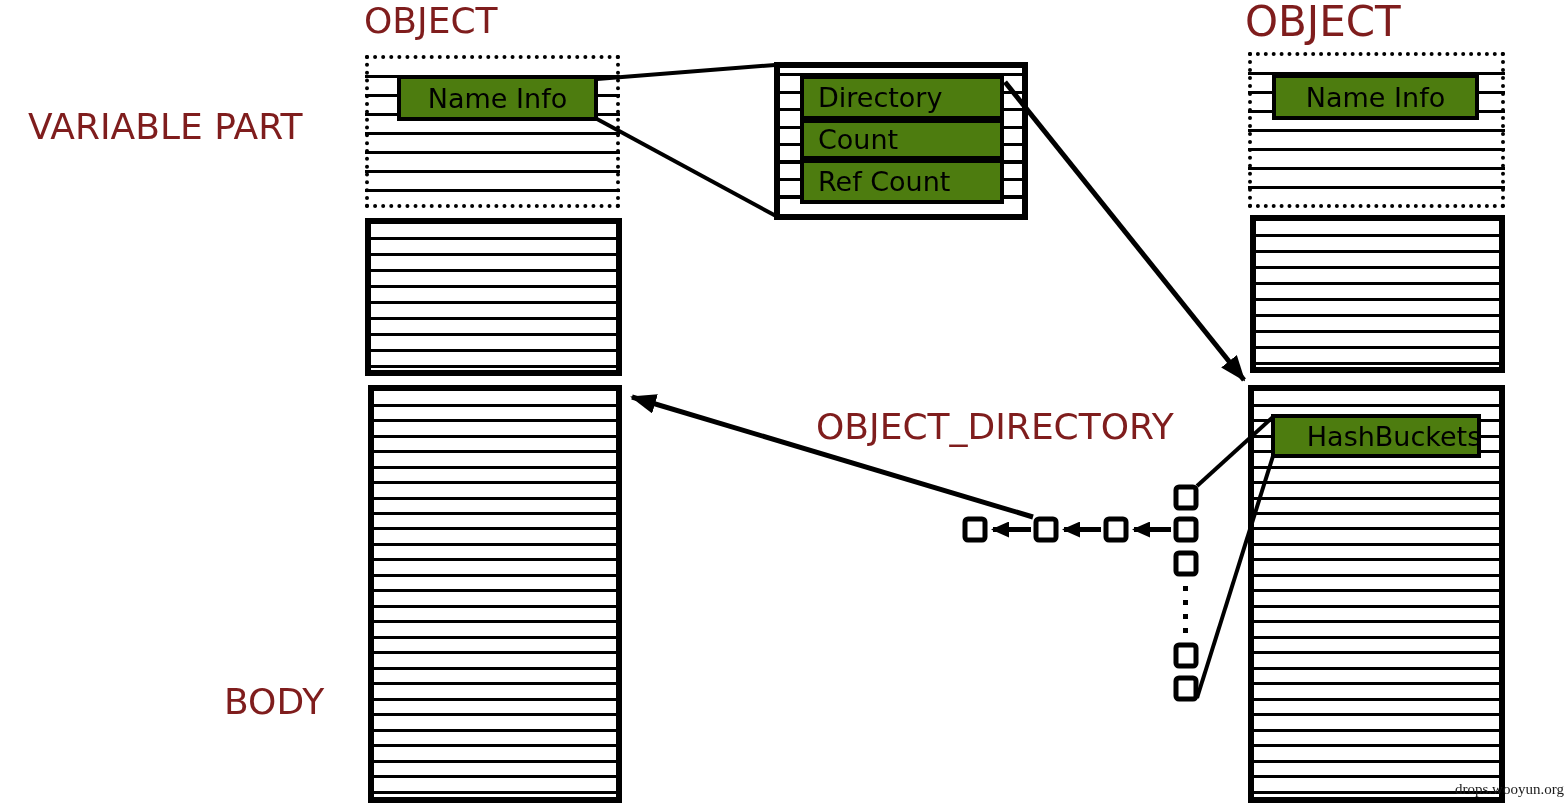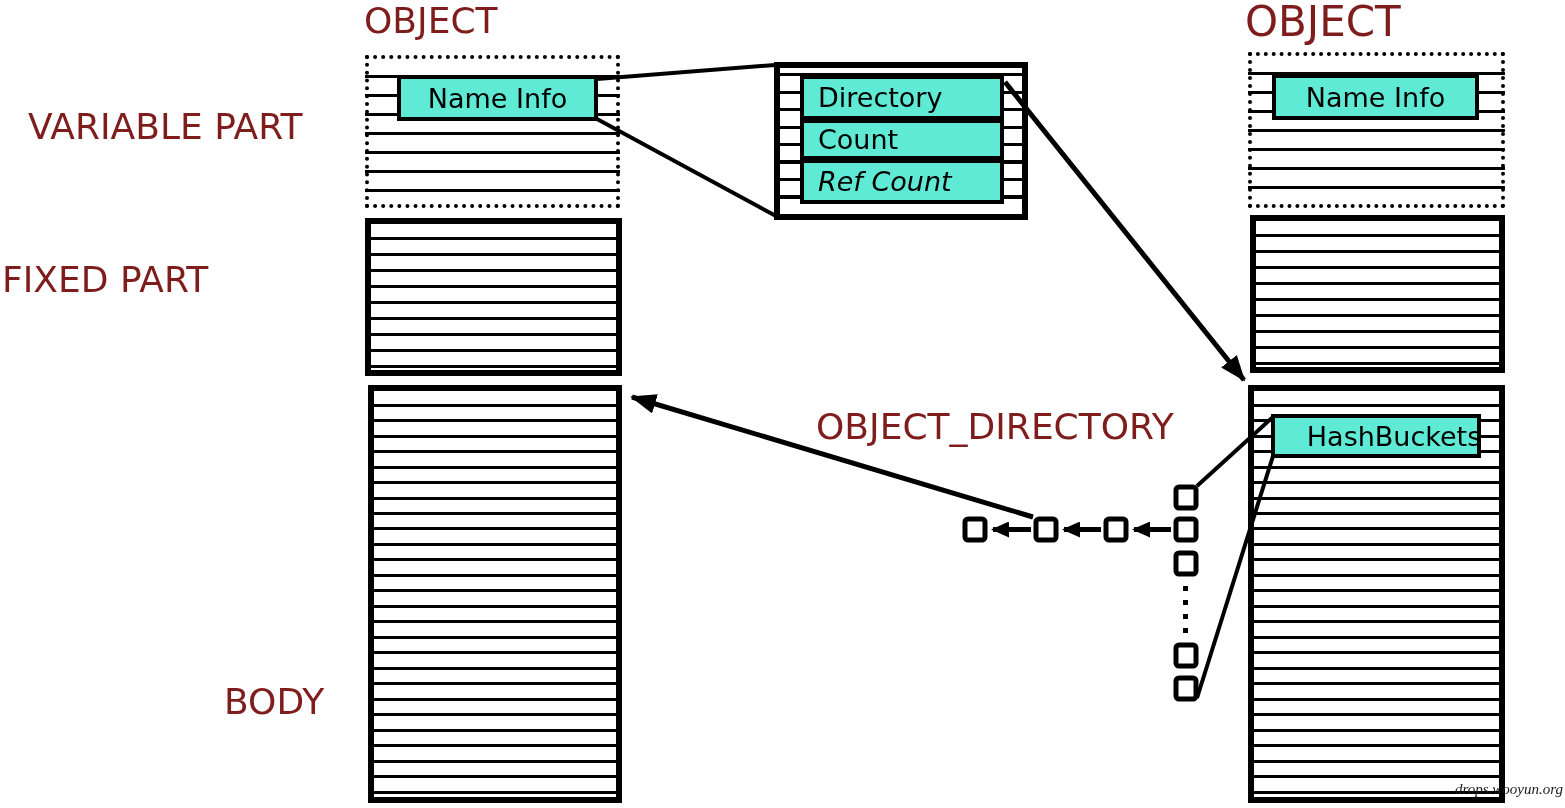--- a/index.html
+++ b/index.html
@@ -22,56 +22,55 @@
   .ruled-body{
     border:6px solid #000;
     background:repeating-linear-gradient(to bottom,transparent 0 12.5px,#000 12.5px 15.5px);
   }
   .ruled-mid{
     border:6px solid #000;
     background:repeating-linear-gradient(to bottom,transparent 0 14px,#000 14px 17.5px);
     background-position:0 -9px;
   }
   .fieldbox{
-    border:4px solid #000;background:#5eead4;display:flex;align-items:center;
+    border:4px solid #000;background:#4d7c0f;display:flex;align-items:center;
     font-size:27px;
   }
   .fieldbox.center{justify-content:center;}
   .fieldbox.padded{padding-left:14px;}
   svg.overlay{position:absolute;left:0;top:0;pointer-events:none;}
-  .watermark{font-family:"Liberation Serif","DejaVu Serif",serif;font-size:15px;color:#1a1a1a;font-style:italic;}
+  .watermark{font-family:"Liberation Serif","DejaVu Serif",serif;font-size:15px;color:#1a1a1a;}
 </style>
 </head>
 <body>
 
 <div class="stage">
 
   <div class="lbl" style="left:364px;top:2px;font-size:36px;">OBJECT</div>
   <div class="lbl" style="left:1245px;top:0px;font-size:42px;">OBJECT</div>
 
   <div class="lbl" style="left:28px;top:108px;font-size:36px;">VARIABLE PART</div>
-  <div class="lbl" style="left:2px;top:261px;font-size:36px;">FIXED PART</div>
   <div class="lbl" style="left:224px;top:683px;font-size:36px;">BODY</div>
   <div class="lbl" style="left:816px;top:408px;font-size:36px;">OBJECT_DIRECTORY</div>
 
   <div class="abs ruled-var" style="left:365px;top:55px;width:255px;height:153px;"></div>
   <div class="abs fieldbox center" style="left:397px;top:75px;width:201px;height:46px;">
     <span>Name Info</span>
   </div>
   <div class="abs ruled-fixed" style="left:365px;top:218px;width:257px;height:158px;"></div>
   <div class="abs ruled-body" style="left:368px;top:385px;width:254px;height:418px;"></div>
 
   <div class="abs ruled-mid" style="left:774px;top:62px;width:254px;height:158px;"></div>
   <div class="abs fieldbox padded" style="left:800px;top:75px;width:204px;height:45px;">
     <span>Directory</span>
   </div>
   <div class="abs fieldbox padded" style="left:800px;top:119px;width:204px;height:41px;">
     <span>Count</span>
   </div>
-  <div class="abs fieldbox padded" style="left:800px;top:159px;width:204px;height:45px;font-style:italic;">
+  <div class="abs fieldbox padded" style="left:800px;top:159px;width:204px;height:45px;">
     <span>Ref Count</span>
   </div>
 
   <div class="abs ruled-var" style="left:1248px;top:52px;width:257px;height:156px;"></div>
   <div class="abs fieldbox center" style="left:1272px;top:74px;width:207px;height:46px;">
     <span>Name Info</span>
   </div>
   <div class="abs ruled-fixed" style="left:1250px;top:215px;width:255px;height:158px;"></div>
   <div class="abs ruled-body" style="left:1248px;top:385px;width:257px;height:418px;"></div>
   <div class="abs fieldbox center" style="left:1271px;top:414px;width:210px;height:44px;padding-left:36px;">

